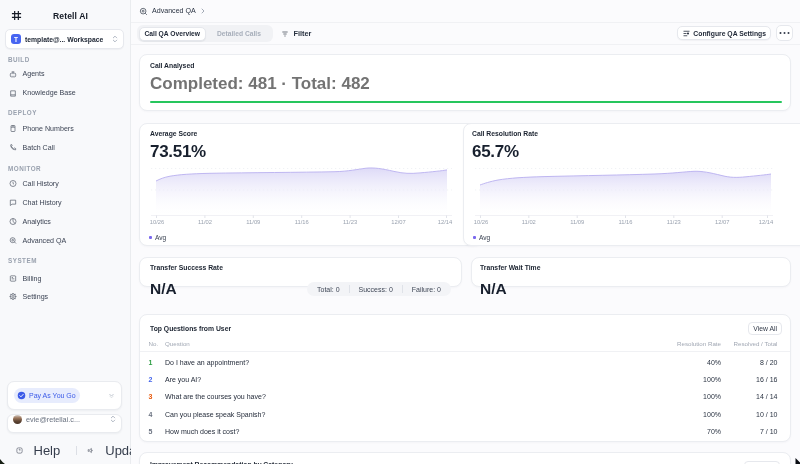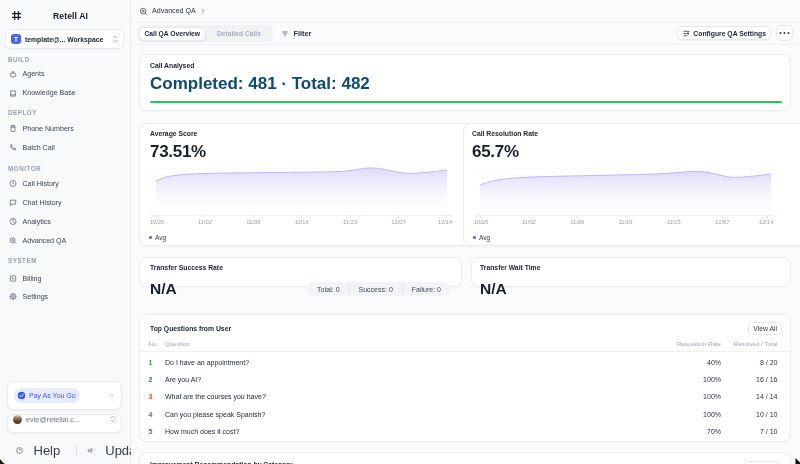--- a/index.html
+++ b/index.html
@@ -64,21 +64,21 @@
             font-size:6.8px; font-weight:bold; color:#1c2433; box-shadow:0 1px 1px rgba(20,30,50,.04); }
   #dots { position:absolute; right:7px; top:25px; width:17px; height:16px; background:#fff; border:1px solid #e6e8ed;
           border-radius:5px; display:flex; align-items:center; justify-content:center; }
 
   .card { position:absolute; background:#fff; border:1px solid #ebedf1; border-radius:8px;
           box-shadow:0 1px 2px rgba(20,30,50,.03); }
   .ctitle { font-size:6.8px; font-weight:bold; color:#1b2330; }
 
   
   #c1 { left:8px; top:54px; width:652px; height:57px; padding:7px 10px; }
-  #c1 .big { font-size:17px; font-weight:bold; color:#0c4a6e; margin-top:4.5px; }
+  #c1 .big { font-size:17px; font-weight:bold; color:#737373; margin-top:4.5px; }
   #c1 .bar { margin-top:7px; width:632px; height:2.5px; border-radius:2px; background:#26c65d; }
 
   
   .chartcard { top:123px; height:123px; padding:6px 10px; }
   #c2 { left:8px; width:343px; }
   #c3 { left:332px; width:372px; }
   .chartcard .big { font-size:17px; letter-spacing:-0.3px; font-weight:bold; color:#18202e; margin-top:4.5px; }
   .chartcard svg.plot { position:absolute; left:10px; top:39px; }
   .legend { position:absolute; left:8.5px; top:110px; display:flex; align-items:center; gap:3px; }
   .legend .sq { width:3.5px; height:3.5px; border-radius:1px; background:#7a68ee; }

